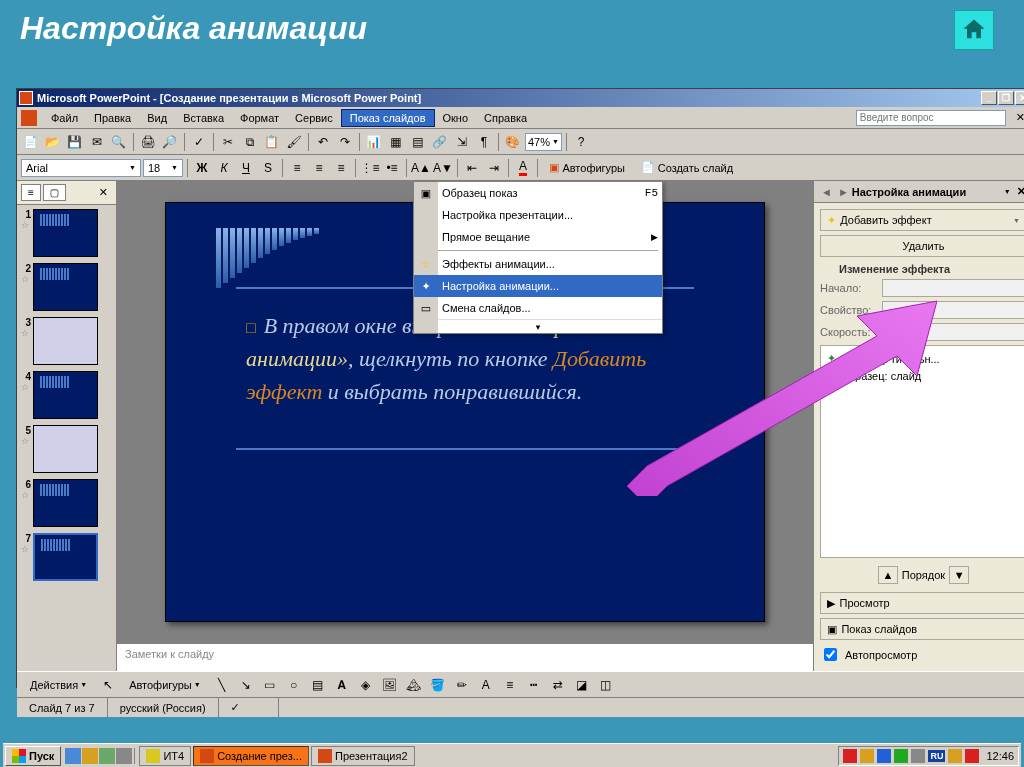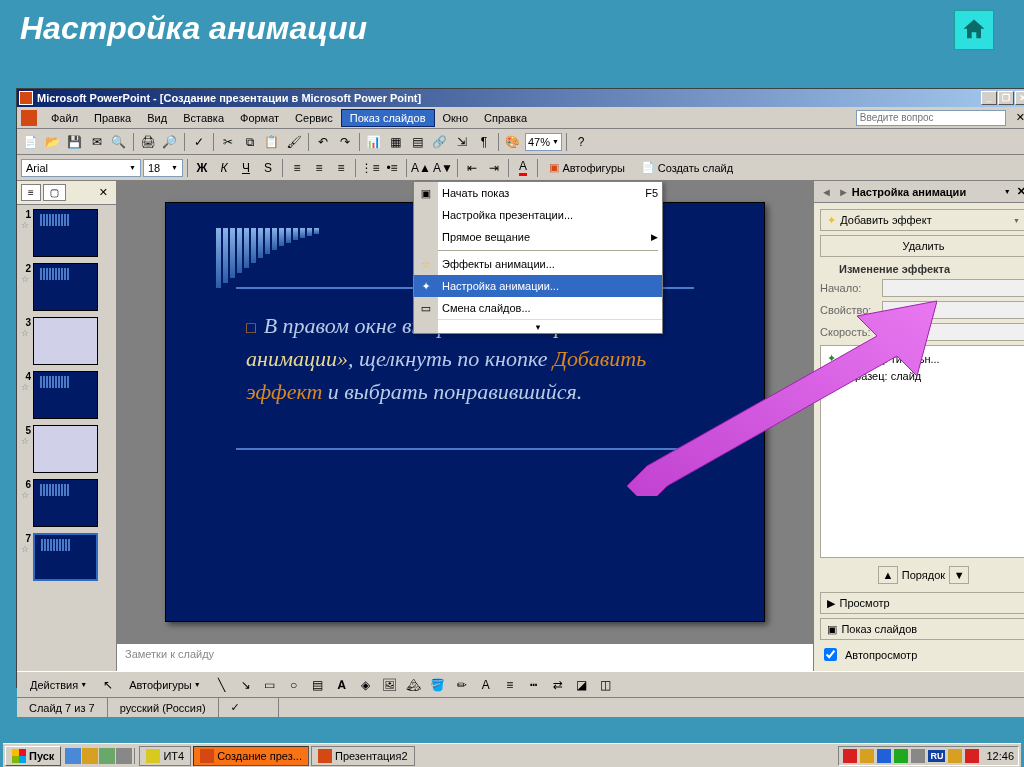--- a/index.html
+++ b/index.html
@@ -80,21 +80,21 @@
 .panel-reorder { display: flex; align-items: center; justify-content: center; gap: 4px; padding: 4px; font-size: 11px; }
 .panel-reorder .arrow-btn { width: 20px; height: 18px; border: 1px solid #aca899; background: #ece9d8; display: flex; align-items: center; justify-content: center; cursor: pointer; }
 .panel-action { height: 22px; border: 1px solid #aca899; background: #ece9d8; display: flex; align-items: center; padding: 0 6px; cursor: pointer; gap: 4px; font-size: 11px; }
 .panel-check { display: flex; align-items: center; gap: 8px; padding: 4px; font-size: 11px; }
 
 .dropdown-menu { position: absolute; top: 0px; left: 296px; width: 250px; background: #fff; border: 1px solid #808080; box-shadow: 2px 2px 4px rgba(0,0,0,0.3); z-index: 100; }
 .dropdown-menu .menu-row { height: 22px; display: flex; align-items: center; padding: 0 4px 0 28px; cursor: pointer; font-size: 11px; position: relative; }
 .dropdown-menu .menu-row:hover, .dropdown-menu .menu-row.highlight { background: #316ac5; color: #fff; }
 .dropdown-menu .menu-row.disabled { color: #aca899; }
 .dropdown-menu .menu-row .row-icon { position: absolute; left: 4px; width: 16px; height: 16px; display: flex; align-items: center; justify-content: center; font-size: 11px; }
-.dropdown-menu .menu-row .shortcut { margin-left: auto; }
+.dropdown-menu .menu-row .shortcut { margin-left: auto; font-family: Liberation Mono, monospace; }
 .dropdown-menu .menu-row .submenu-arrow { margin-left: auto; font-size: 9px; }
 .dropdown-menu .menu-sep { height: 1px; background: #aca899; margin: 2px 4px; }
 .dropdown-menu .menu-expand { height: 14px; display: flex; align-items: center; justify-content: center; font-size: 9px; cursor: pointer; border-top: 1px solid #ddd; }
 .dropdown-menu .icon-strip { position: absolute; left: 0; top: 0; bottom: 0; width: 24px; background: #d4d0c8; }
 
 .arrow-overlay { position: absolute; top: 115px; left: 480px; width: 340px; height: 200px; z-index: 200; pointer-events: none; }
 .arrow-overlay svg { width: 100%; height: 100%; }
 
 .bottom-toolbar { height: 26px; background: #d4d0c8; display: flex; align-items: center; padding: 2px 6px; gap: 4px; border-top: 1px solid #fff; font-size: 11px; }
 .bottom-toolbar .btn-text { padding: 2px 6px; border: 1px solid transparent; cursor: pointer; display: flex; align-items: center; }
@@ -320,21 +320,21 @@
           <div class="slide-body">
             <span class="bullet">□</span><span>В правом окне выбрать </span><span class="hl-yellow">«Настройка анимации»</span><span>, щелкнуть по кнопке </span><span class="hl-gold">Добавить эффект</span><span> и выбрать понравившийся.</span>
           </div>
           <hr class="slide-divider" style="margin-top:40px">
         </div>
 
         <div class="dropdown-menu">
           <div class="icon-strip"></div>
           <div class="menu-row">
               <span class="row-icon">▣</span>
-              <span>Начать показ</span>
+              <span>Образец показ</span>
               <span class="shortcut">F5</span>
             </div>
           <div class="menu-row">
               <span>Настройка презентации...</span>
             </div>
           <div class="menu-row">
               <span>Прямое вещание</span>
               <span class="submenu-arrow">▶</span>
             </div>
           <div class="menu-sep"></div>

